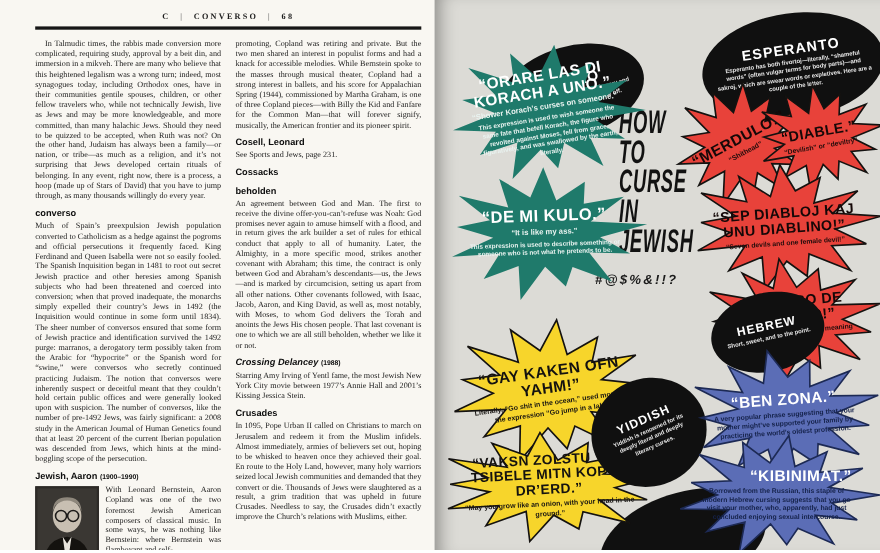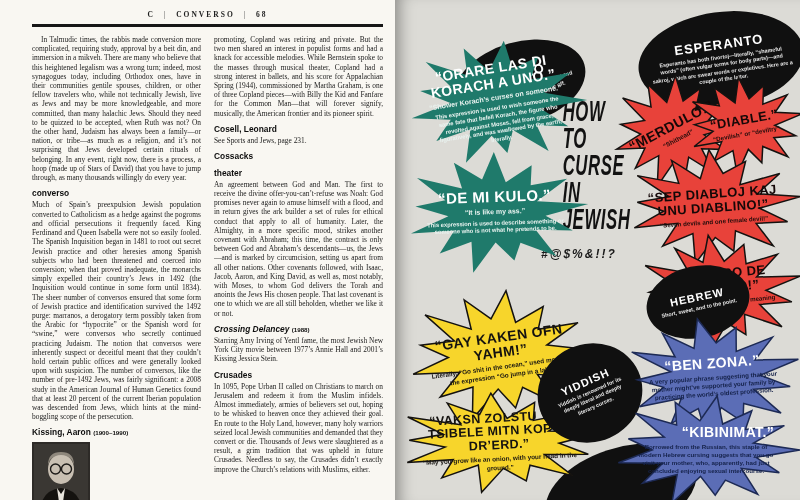--- a/index.html
+++ b/index.html
@@ -61,47 +61,48 @@
     <div class="pl-rule"></div>
 
     <div class="columns">
       <div class="col">
         <div class="intro-para">In Talmudic times, the rabbis made conversion more complicated, requiring study, approval by a beit din, and immersion in a mikveh. There are many who believe that this heightened legalism was a wrong turn; indeed, most synagogues today, including Orthodox ones, have in their communities gentile spouses, children, or other fellow travelers who, while not technically Jewish, live as Jews and may be more knowledgeable, and more committed, than many halachic Jews. Should they need to be quizzed to be accepted, when Ruth was not? On the other hand, Judaism has always been a family—or nation, or tribe—as much as a religion, and it’s not surprising that Jews developed certain rituals of belonging. In any event, right now, there is a process, a hoop (made up of Stars of David) that you have to jump through, as many thousands willingly do every year.</div>
 
         <div class="entry-heading">converso</div>
         <div>Much of Spain’s preexpulsion Jewish population converted to Catholicism as a hedge against the pogroms and official persecutions it frequently faced. King Ferdinand and Queen Isabella were not so easily fooled. The Spanish Inquisition began in 1481 to root out secret Jewish practice and other heresies among Spanish subjects who had been threatened and coerced into conversion; when that proved inadequate, the monarchs simply expelled their country’s Jews in 1492 (the Inquisition would continue in some form until 1834). The sheer number of conversos ensured that some form of Jewish practice and identification survived the 1492 purge: marranos, a derogatory term possibly taken from the Arabic for “hypocrite” or the Spanish word for “swine,” were conversos who secretly continued practicing Judaism. The notion that conversos were inherently suspect or deceitful meant that they couldn’t hold certain public offices and were generally looked upon with suspicion. The number of conversos, like the number of pre-1492 Jews, was fairly significant: a 2008 study in the American Journal of Human Genetics found that at least 20 percent of the current Iberian population was descended from Jews, which hints at the mind-boggling scope of the persecution.</div>
 
         <div class="entry-heading">
-          <span>Kissing, Aaron</span>
+          <span>Jewish, Aaron</span>
           <span class="entry-years">(1900–1990)</span>
         </div>
         <div>
           <svg class="photo" viewBox="0 0 58 68" preserveAspectRatio="none">
             <rect x="0" y="0" width="58" height="68" fill="#2d2a27"></rect>
             <rect x="2" y="2" width="54" height="64" fill="#3a3733"></rect>
             <ellipse cx="29" cy="27" rx="13" ry="15" fill="#c8bfb2"></ellipse>
             <path d="M16 23 Q16 10 29 10 Q42 10 42 23 L40 18 Q35 13 29 13 Q23 13 18 18 Z" fill="#8e877c"></path>
             <circle cx="23.5" cy="27" r="5" fill="none" stroke="#1c1a18" stroke-width="1.4"></circle>
             <circle cx="34.5" cy="27" r="5" fill="none" stroke="#1c1a18" stroke-width="1.4"></circle>
             <line x1="28.5" y1="27" x2="29.5" y2="27" stroke="#1c1a18" stroke-width="1.2"></line>
             <path d="M8 68 Q10 48 29 46 Q48 48 50 68 Z" fill="#14120f"></path>
             <path d="M25 46 L29 52 L33 46 L31 60 L27 60 Z" fill="#e8e4dc"></path>
           </svg>
+          <span>With Leonard Bernstein, Aaron Copland was one of the two foremost Jewish American composers of classical music. In some ways, he was nothing like Bernstein: where Bernstein was flamboyant and self-</span>
         </div>
       </div>
 
       <div class="col">
         <div>promoting, Copland was retiring and private. But the two men shared an interest in populist forms and had a knack for accessible melodies. While Bernstein spoke to the masses through musical theater, Copland had a strong interest in ballets, and his score for Appalachian Spring (1944), commissioned by Martha Graham, is one of three Copland pieces—with Billy the Kid and Fanfare for the Common Man—that will forever signify, musically, the American frontier and its pioneer spirit.</div>
 
         <div class="entry-heading">Cosell, Leonard</div>
         <div>See Sports and Jews, page 231.</div>
 
         <div class="entry-heading">Cossacks</div>
 
-        <div class="entry-heading">theater</div>
+        <div class="entry-heading">beholden</div>
         <div>An agreement between God and Man. The first to receive the divine offer-you-can’t-refuse was Noah: God promises never again to amuse himself with a flood, and in return gives the ark builder a set of rules for ethical conduct that apply to all of humanity. Later, the Almighty, in a more specific mood, strikes another covenant with Abraham; this time, the contract is only between God and Abraham’s descendants—us, the Jews—and is marked by circumcision, setting us apart from all other nations. Other covenants followed, with Isaac, Jacob, Aaron, and King David, as well as, most notably, with Moses, to whom God delivers the Torah and anoints the Jews His chosen people. That last covenant is one to which we are all still beholden, whether we like it or not.</div>
 
         <div class="entry-heading italic">
           <span>Crossing Delancey</span>
           <span class="entry-years">(1988)</span>
         </div>
         <div>Starring Amy Irving of Yentl fame, the most Jewish New York City movie between 1977’s Annie Hall and 2001’s Kissing Jessica Stein.</div>
 
         <div class="entry-heading">Crusades</div>
         <div>In 1095, Pope Urban II called on Christians to march on Jerusalem and redeem it from the Muslim infidels. Almost immediately, armies of believers set out, hoping to be whisked to heaven once they achieved their goal. En route to the Holy Land, however, many holy warriors seized local Jewish communities and demanded that they convert or die. Thousands of Jews were slaughtered as a result, a grim tradition that was upheld in future Crusades. Needless to say, the Crusades didn’t exactly improve the Church’s relations with Muslims, either.</div>

